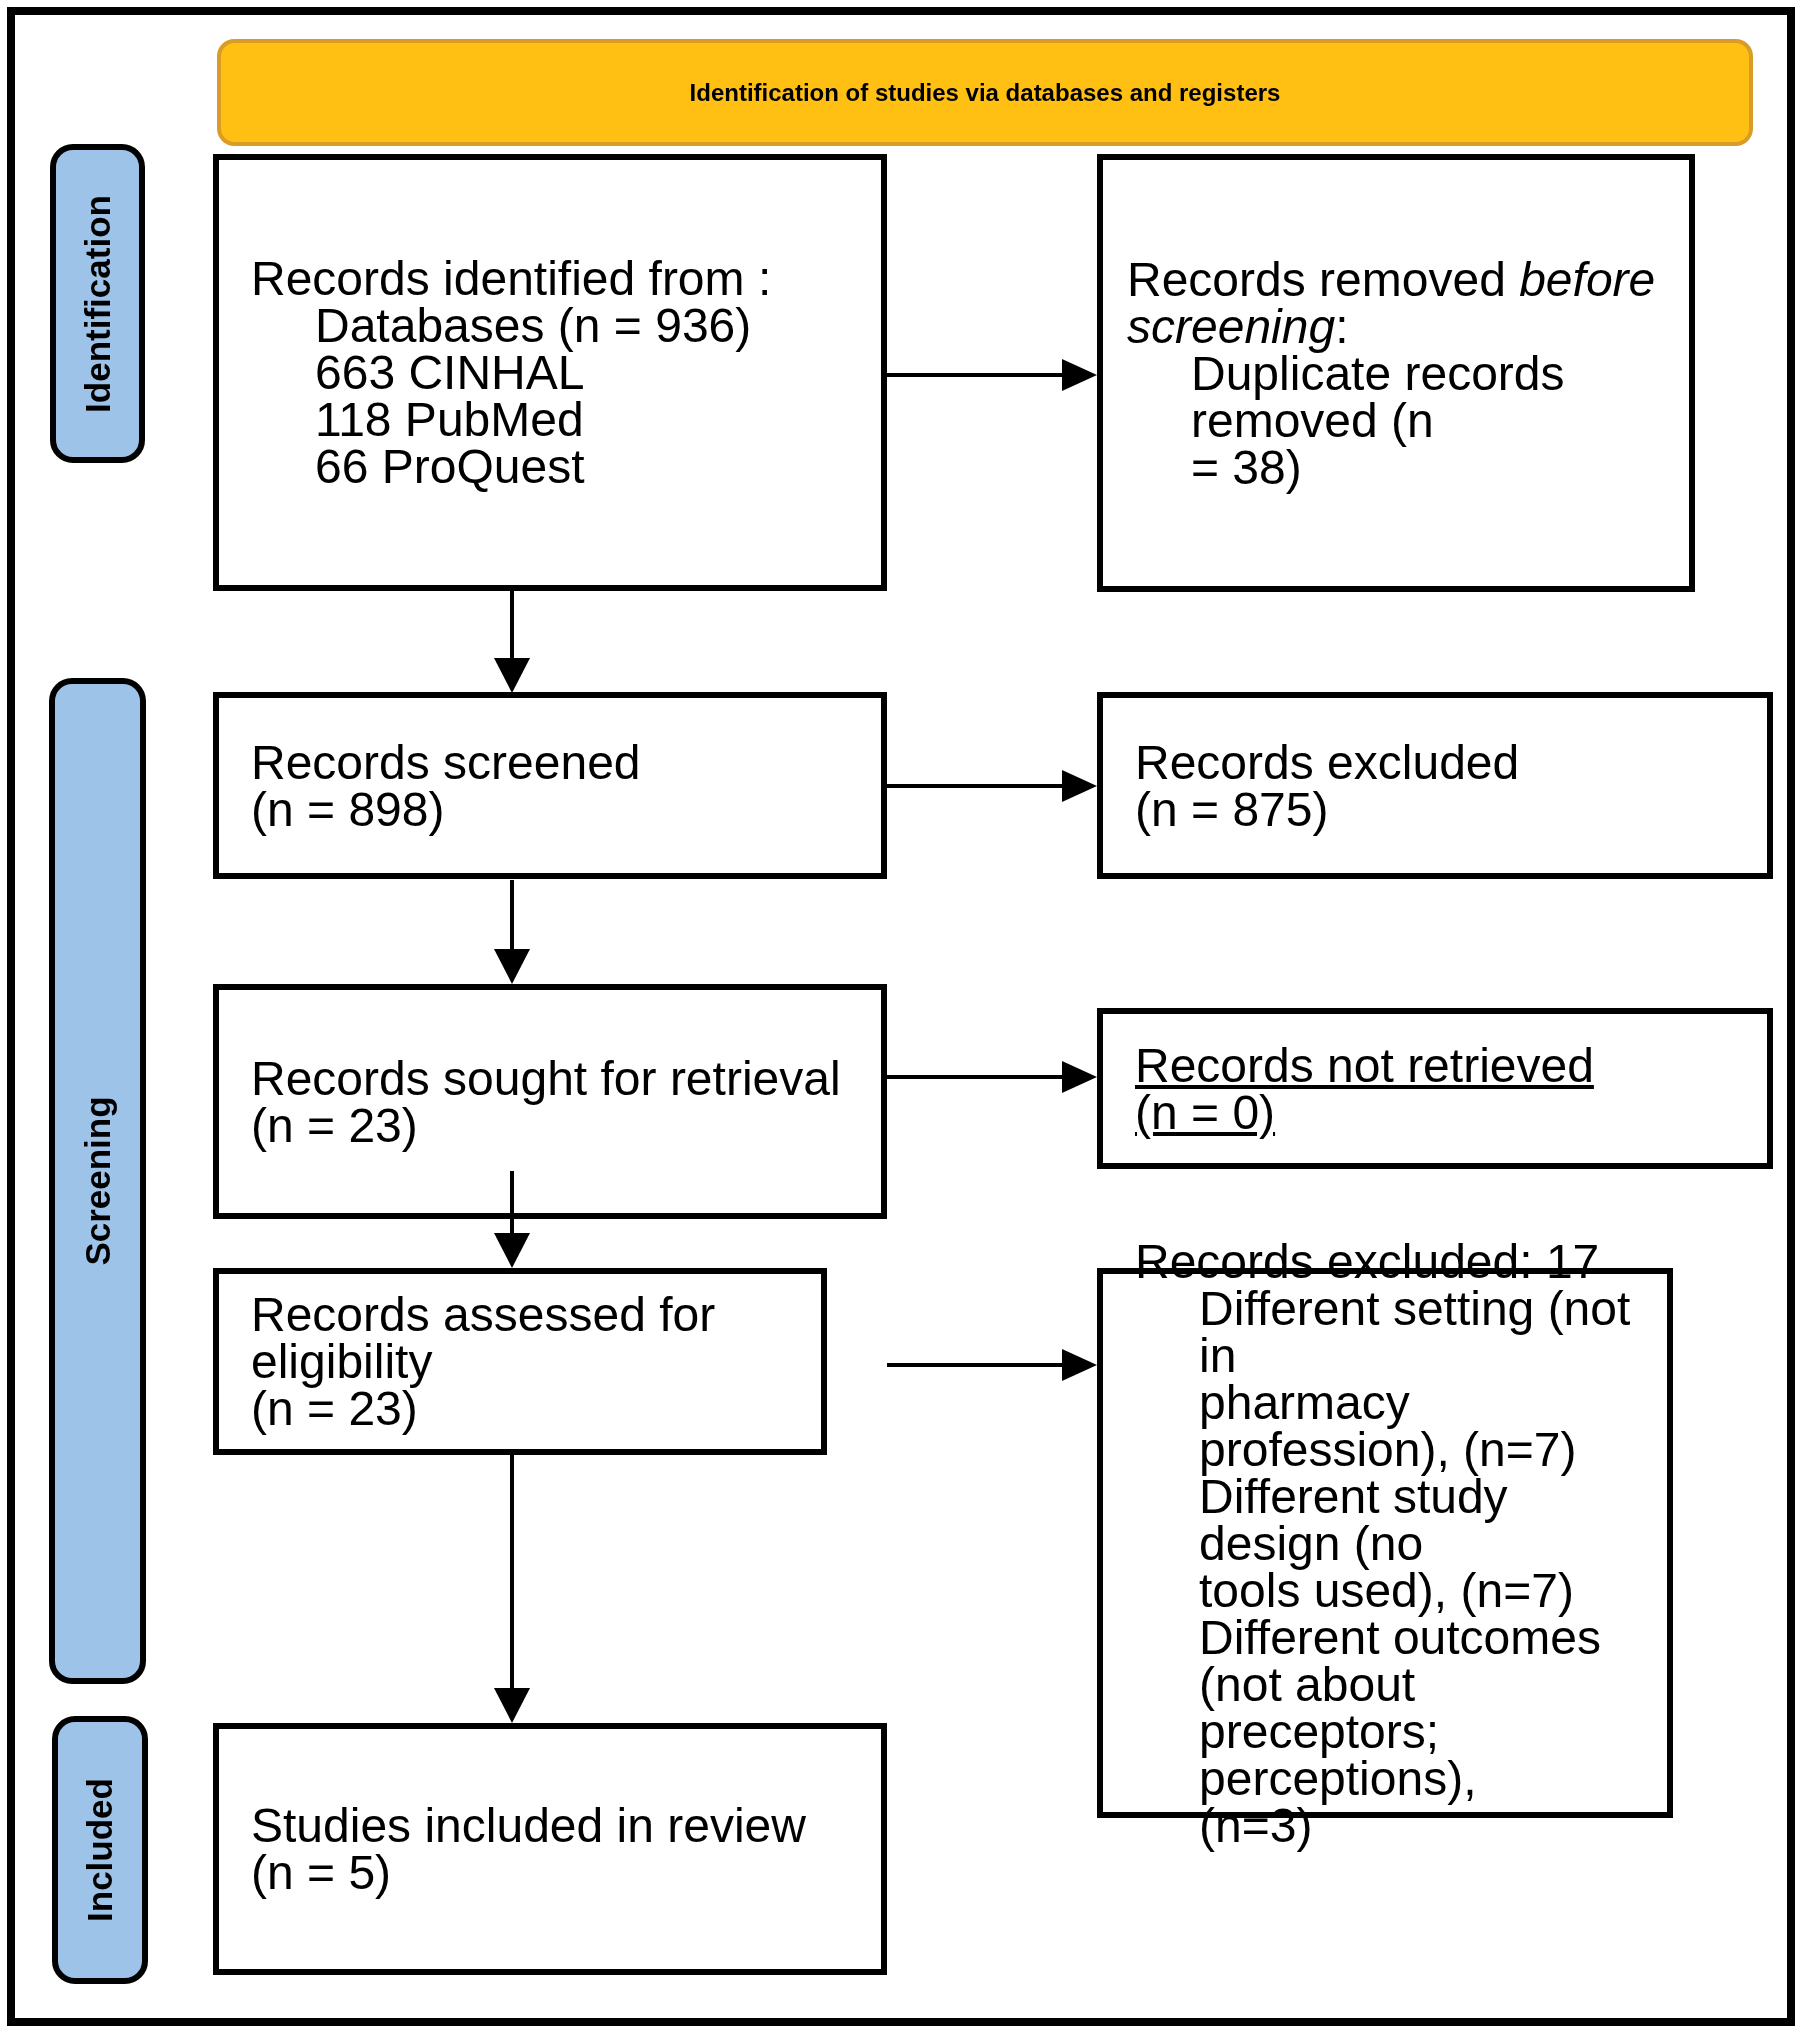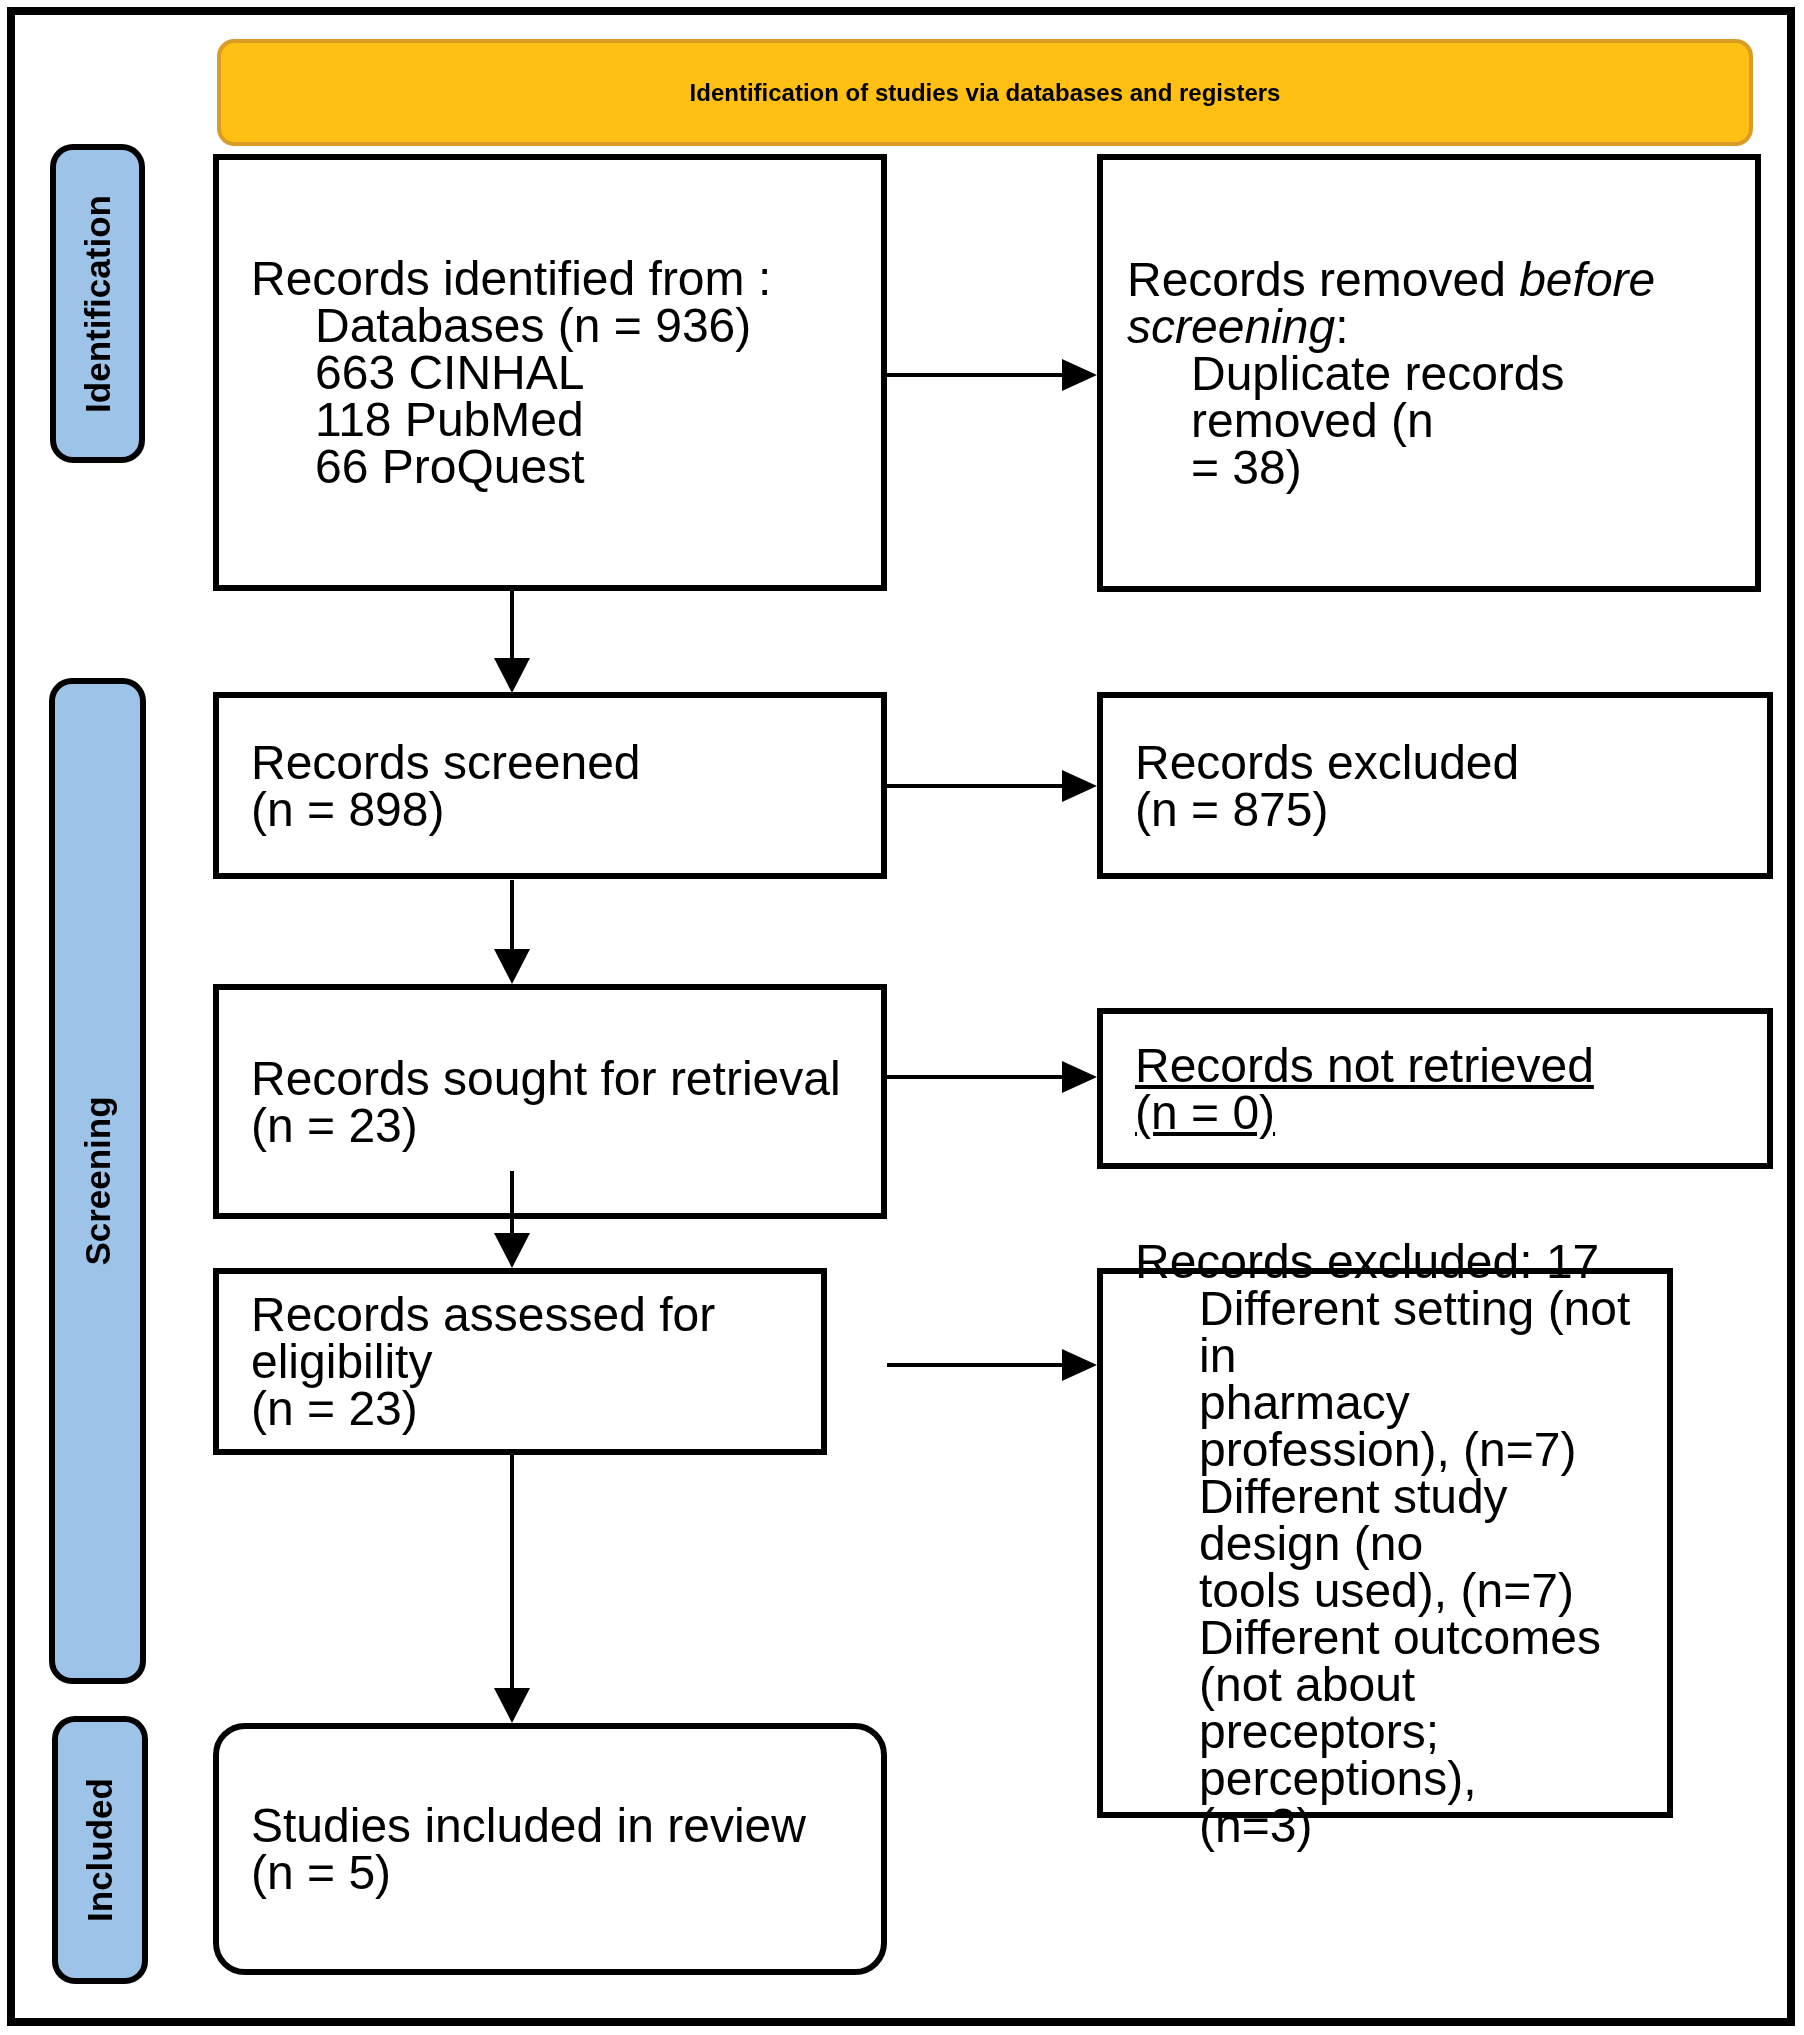--- a/index.html
+++ b/index.html
@@ -106,26 +106,26 @@
 <div class="box" style="left:213px;top:984px;width:674px;height:235px;">
   <div>Records sought for retrieval</div>
   <div>(n = 23)</div>
 </div>
 
 <div class="box" style="left:213px;top:1268px;width:614px;height:187px;">
   <div>Records assessed for eligibility</div>
   <div>(n = 23)</div>
 </div>
 
-<div class="box" style="left:213px;top:1723px;width:674px;height:252px;border-radius:32px;">
+<div class="box" style="left:213px;top:1723px;width:674px;height:252px;">
   <div>Studies included in review</div>
   <div>(n = 5)</div>
 </div>
 
-<div class="box" style="left:1097px;top:154px;width:664px;height:438px;padding-left:24px;">
+<div class="box" style="left:1097px;top:154px;width:598px;height:438px;padding-left:24px;">
   <div><span>Records removed </span><span class="it">before</span></div>
   <div><span class="it">screening</span><span>:</span></div>
   <div class="indent">Duplicate records removed (n</div>
   <div class="indent">= 38)</div>
 </div>
 
 <div class="box" style="left:1097px;top:692px;width:676px;height:187px;">
   <div>Records excluded</div>
   <div>(n = 875)</div>
 </div>

